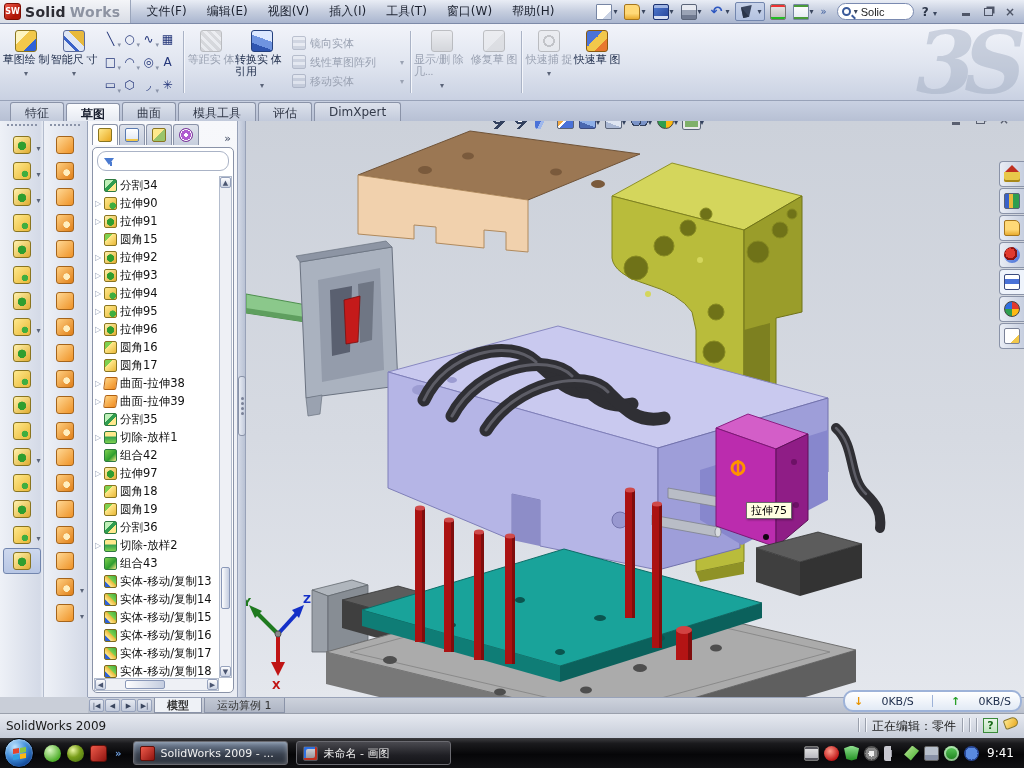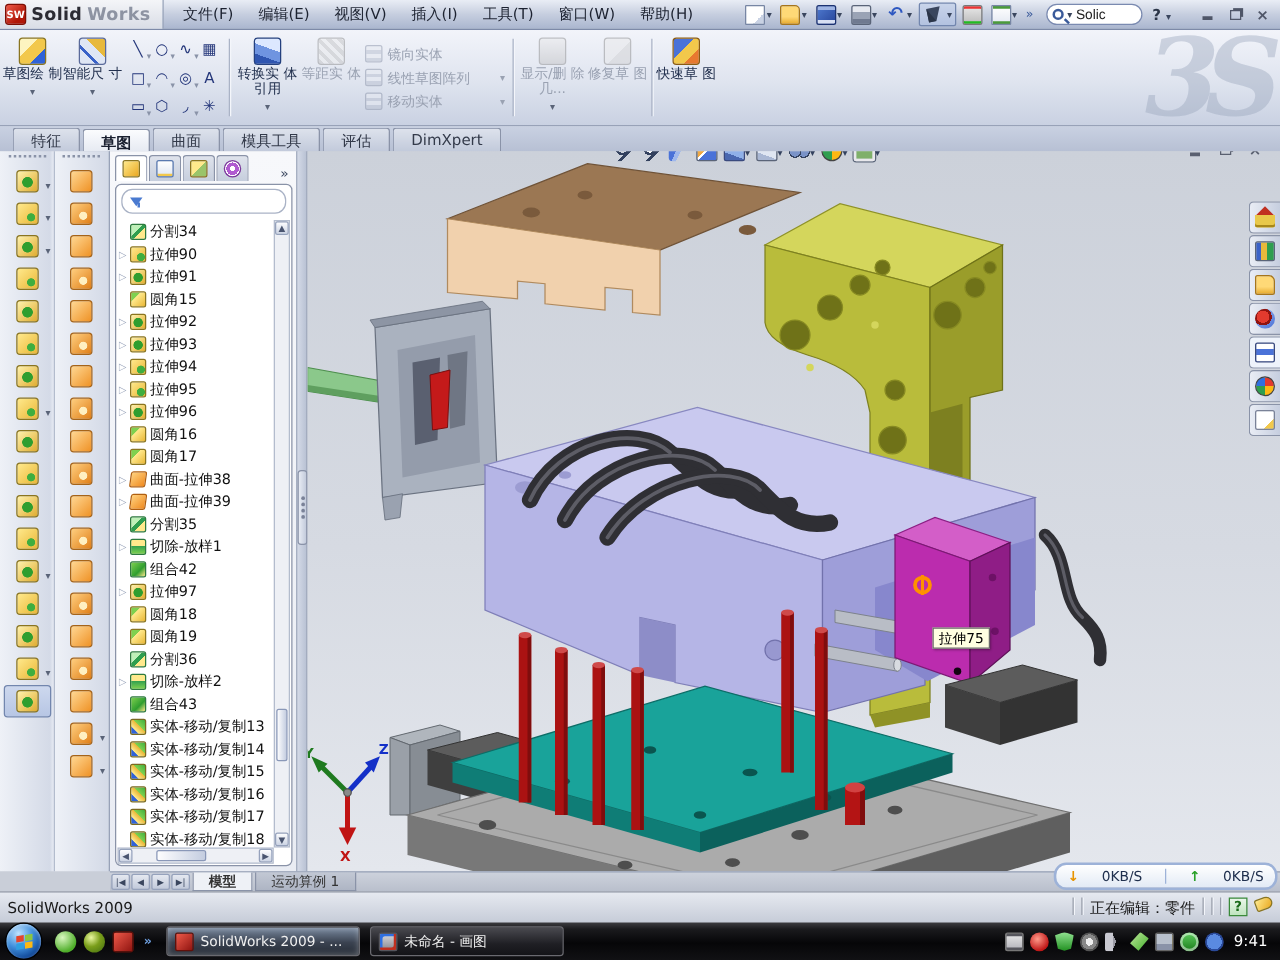--- a/index.html
+++ b/index.html
@@ -37,21 +37,21 @@
   #helpbtn{margin-left:8px;color:#2b3548;font-weight:bold;}
   #winbtns{margin-left:auto;margin-right:6px;display:flex;gap:6px;align-items:center;}
   .wglyph{width:16px;height:14px;display:flex;align-items:center;justify-content:center;color:#4f5668;font-weight:bold;font-size:12px;}
   .g-min{width:8px;height:3px;background:#4f5668;margin-top:6px;}
   .g-restore{width:9px;height:8px;border:1.5px solid #4f5668;box-shadow:2px -2px 0 -0.5px #4f5668;}
 
   
   #cmdbar{position:absolute;left:0;top:24px;width:1024px;height:77px;background:linear-gradient(180deg,#f2f4fa 0%,#dfe4ef 55%,#c9d1e2 100%);border-bottom:1px solid #98a2b8;display:flex;align-items:stretch;padding:3px 2px;overflow:hidden;}
   #watermark{position:absolute;right:10px;top:-12px;font-family:"DejaVu Serif","Liberation Serif",serif;font-style:italic;font-weight:bold;font-size:86px;color:rgba(150,162,186,.40);letter-spacing:-12px;pointer-events:none;}
   .cmdbig{width:48px;display:flex;flex-direction:column;align-items:center;padding-top:3px;border-radius:3px;position:relative;}
-  .clabel{font-size:11px;line-height:12px;color:#22304e;text-align:center;white-space:pre-wrap;}
+  .clabel{font-size:11px;line-height:12px;color:#22304e;white-space:pre-wrap;font-family:Liberation Serif, serif;}
   .cdd::after{content:"▾";font-size:8px;color:#5a6478;}
   .cmdbig.dis .clabel{color:#9aa2b2;}
   .cmdbig.dis .bi{opacity:.45;filter:grayscale(1);}
   .bi{width:22px;height:22px;border-radius:3px;margin-bottom:1px;}
   .bi-sketch{background:linear-gradient(135deg,#fdf4c0 0 35%,#f2c84b 35% 70%,#2f62d8 70%);border:1px solid #8a7520;}
   .bi-dim{background:linear-gradient(45deg,#dfe6f4 0 30%,#3a62c8 30% 38%,#dfe6f4 38% 62%,#e8b93c 62%);border:1px solid #5a6a9a;}
   .bi-trim{background:linear-gradient(135deg,#e8e8ec 0 45%,#9aa3b5 45%);border:1px solid #7a8298;}
   .bi-convert{background:linear-gradient(200deg,#dce8ff 0 40%,#6f94e0 40% 70%,#2f55b0 70%);border:1px solid #24407e;}
   .bi-offset{background:repeating-linear-gradient(45deg,#b9c0d0 0 3px,#e8ebf2 3px 6px);border:1px solid #7a8298;}
   .bi-disp{background:linear-gradient(180deg,#e8e8ec,#b9c0d0);border:1px solid #7a8298;}
@@ -333,28 +333,28 @@
       </span>
       <span class="scell on">
         <span>◞</span>
       </span>
       <span class="scell">
         <span>✳</span>
       </span>
   </div>
 
   <div class="vsep"></div>
+  <div class="cmdbig dis">
+    <span class="bi bi-offset"></span>
+    <span class="clabel">等距实 体</span>
+  </div>
   <div class="cmdbig" style="width:54px;">
     <span class="bi bi-convert"></span>
     <span class="clabel">转换实 体引用</span>
       <span class="cdd"></span>
-  </div>
-  <div class="cmdbig dis">
-    <span class="bi bi-offset"></span>
-    <span class="clabel">等距实 体</span>
   </div>
 
   <div class="cmdstack">
     <div class="cmdrow">
       <span class="si"></span>
       <span class="rlabel">镜向实体</span>
     </div>
     <div class="cmdrow">
       <span class="si"></span>
       <span class="rlabel">线性草图阵列</span>
@@ -371,20 +371,25 @@
   <div class="cmdbig dis" style="width:56px;">
     <span class="bi bi-disp"></span>
     <span class="clabel">显示/删 除几...</span>
       <span class="cdd"></span>
   </div>
   <div class="cmdbig dis">
     <span class="bi bi-repair"></span>
     <span class="clabel">修复草 图</span>
   </div>
   <div class="vsep"></div>
+  <div class="cmdbig dis">
+    <span class="bi bi-snap"></span>
+    <span class="clabel">快速捕 捉</span>
+      <span class="cdd"></span>
+  </div>
   <div class="cmdbig">
     <span class="bi bi-rapid"></span>
     <span class="clabel">快速草 图</span>
   </div>
 </div>
 
 <div id="tabsrow">
   <span class="rtab"><span>特征</span></span>
     <span class="rtab on"><span>草图</span></span>
     <span class="rtab"><span>曲面</span></span>

